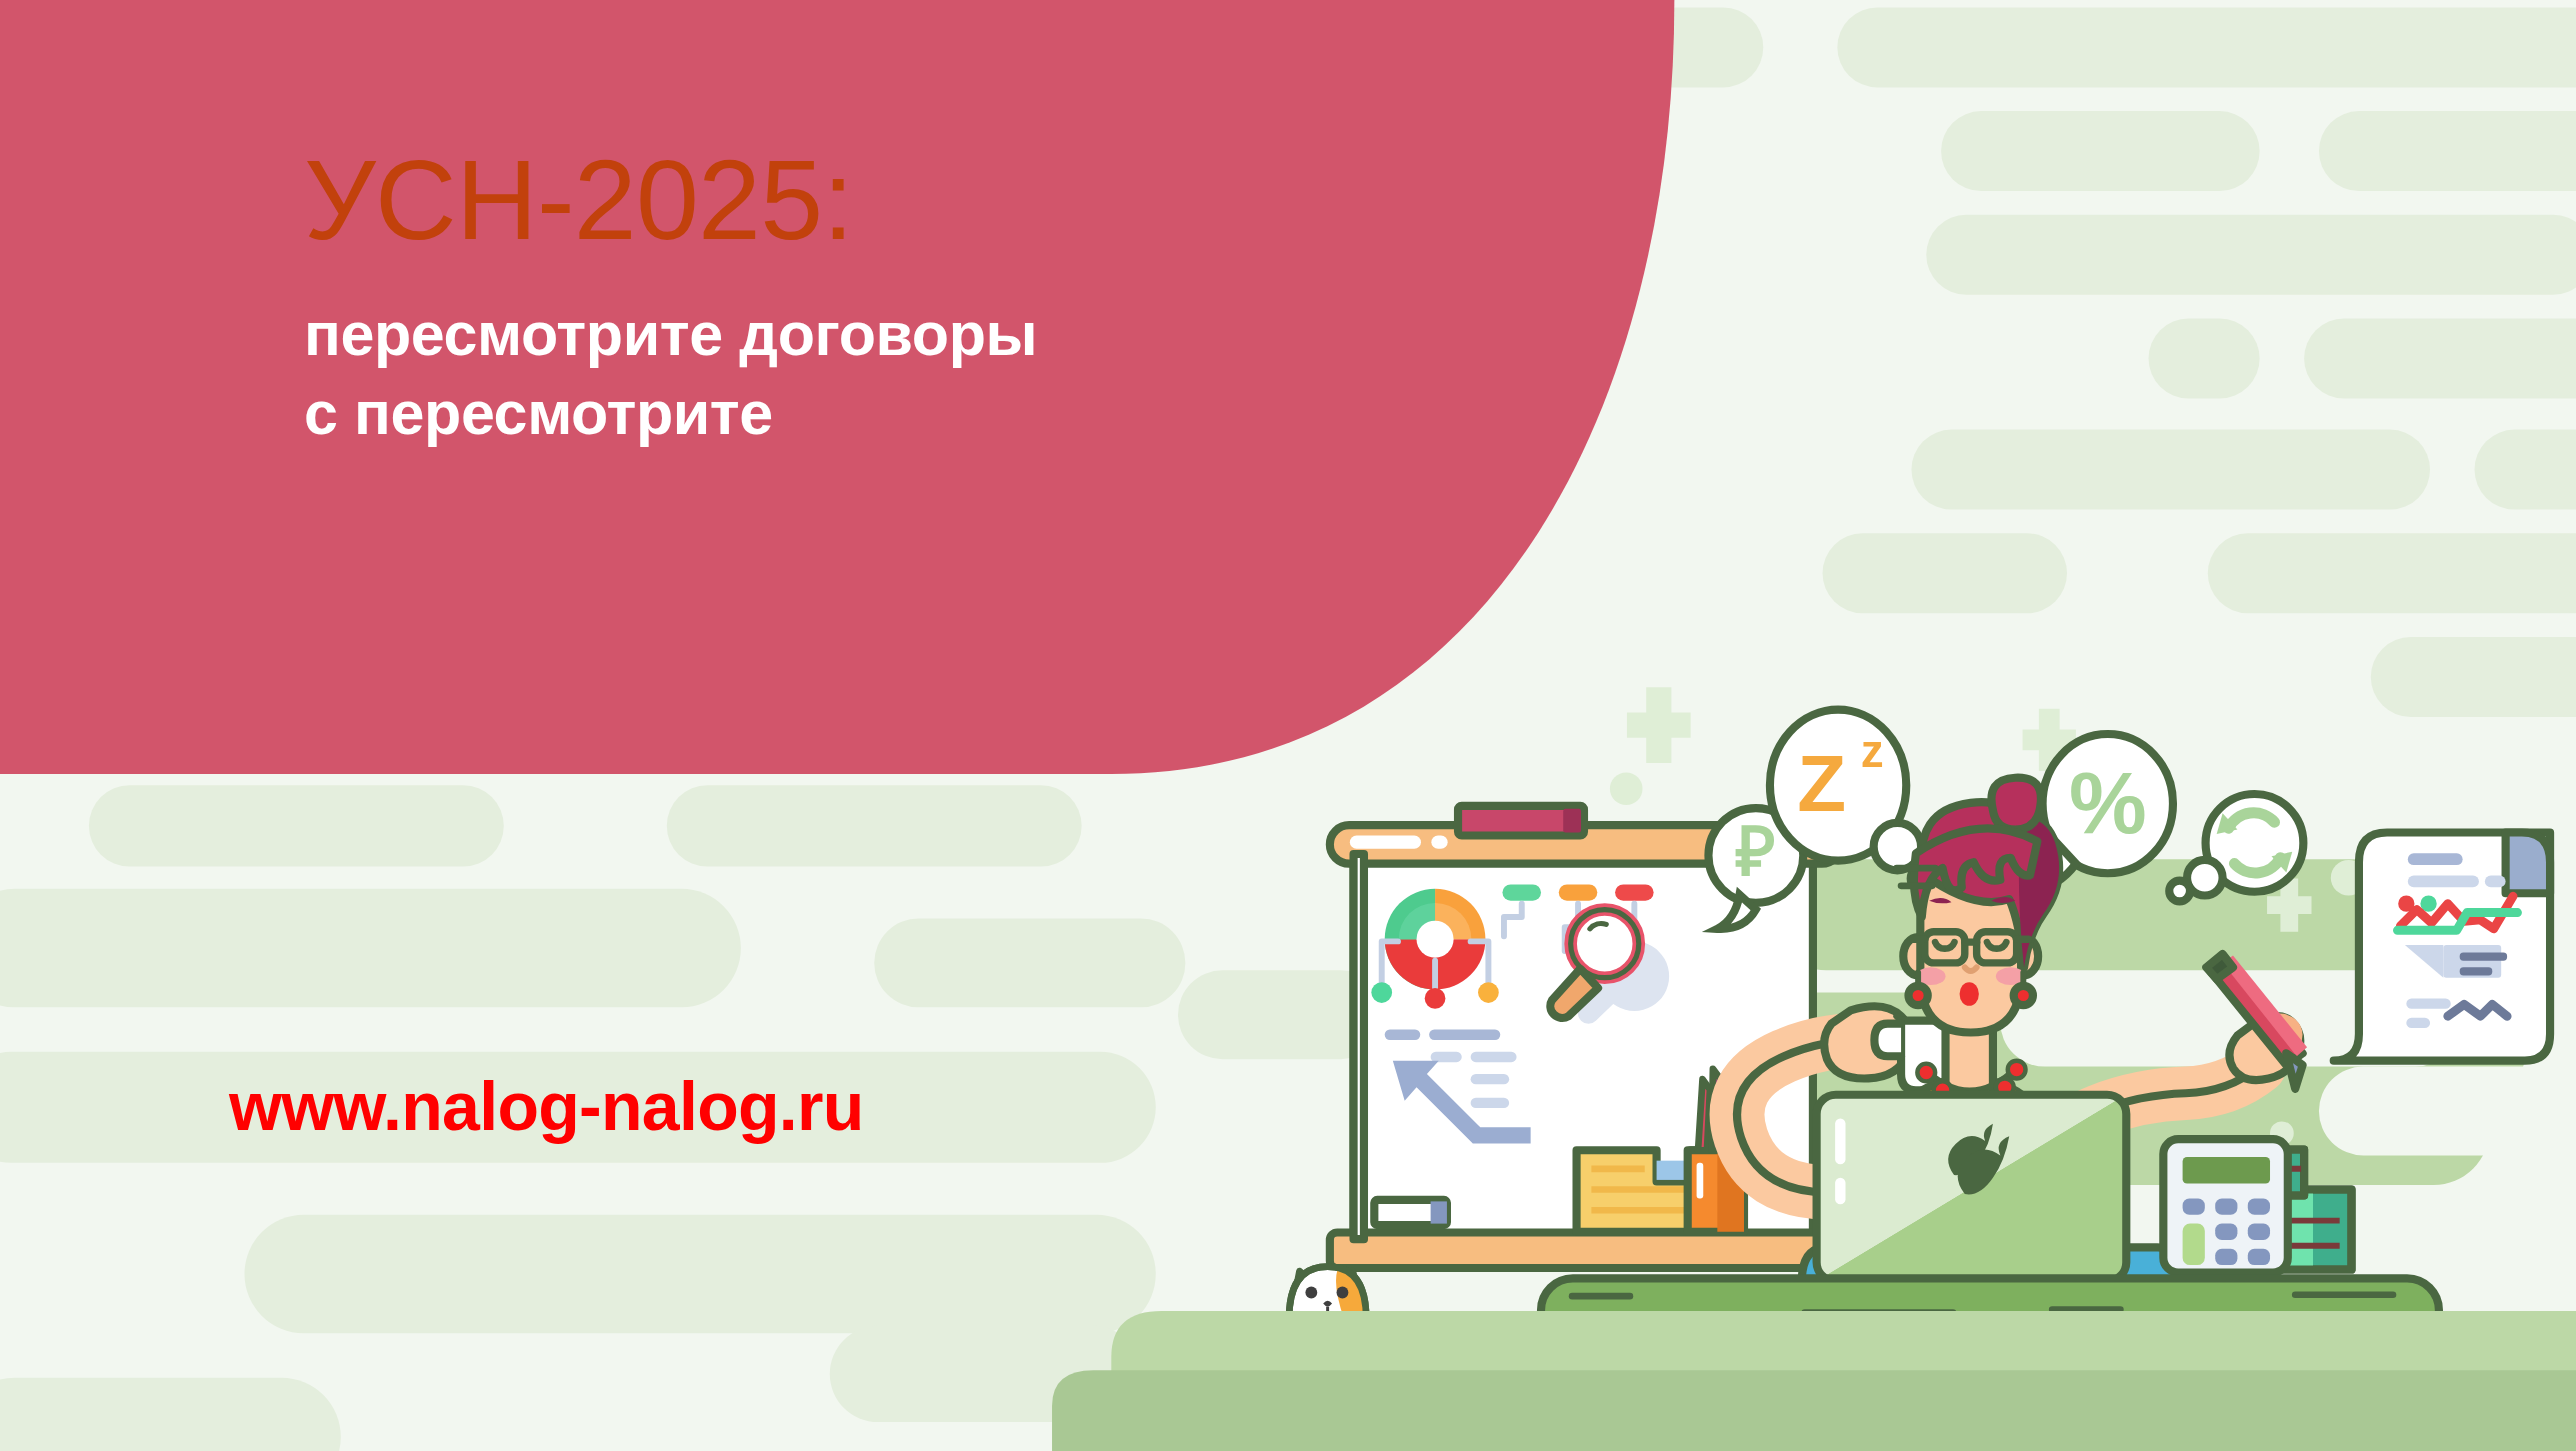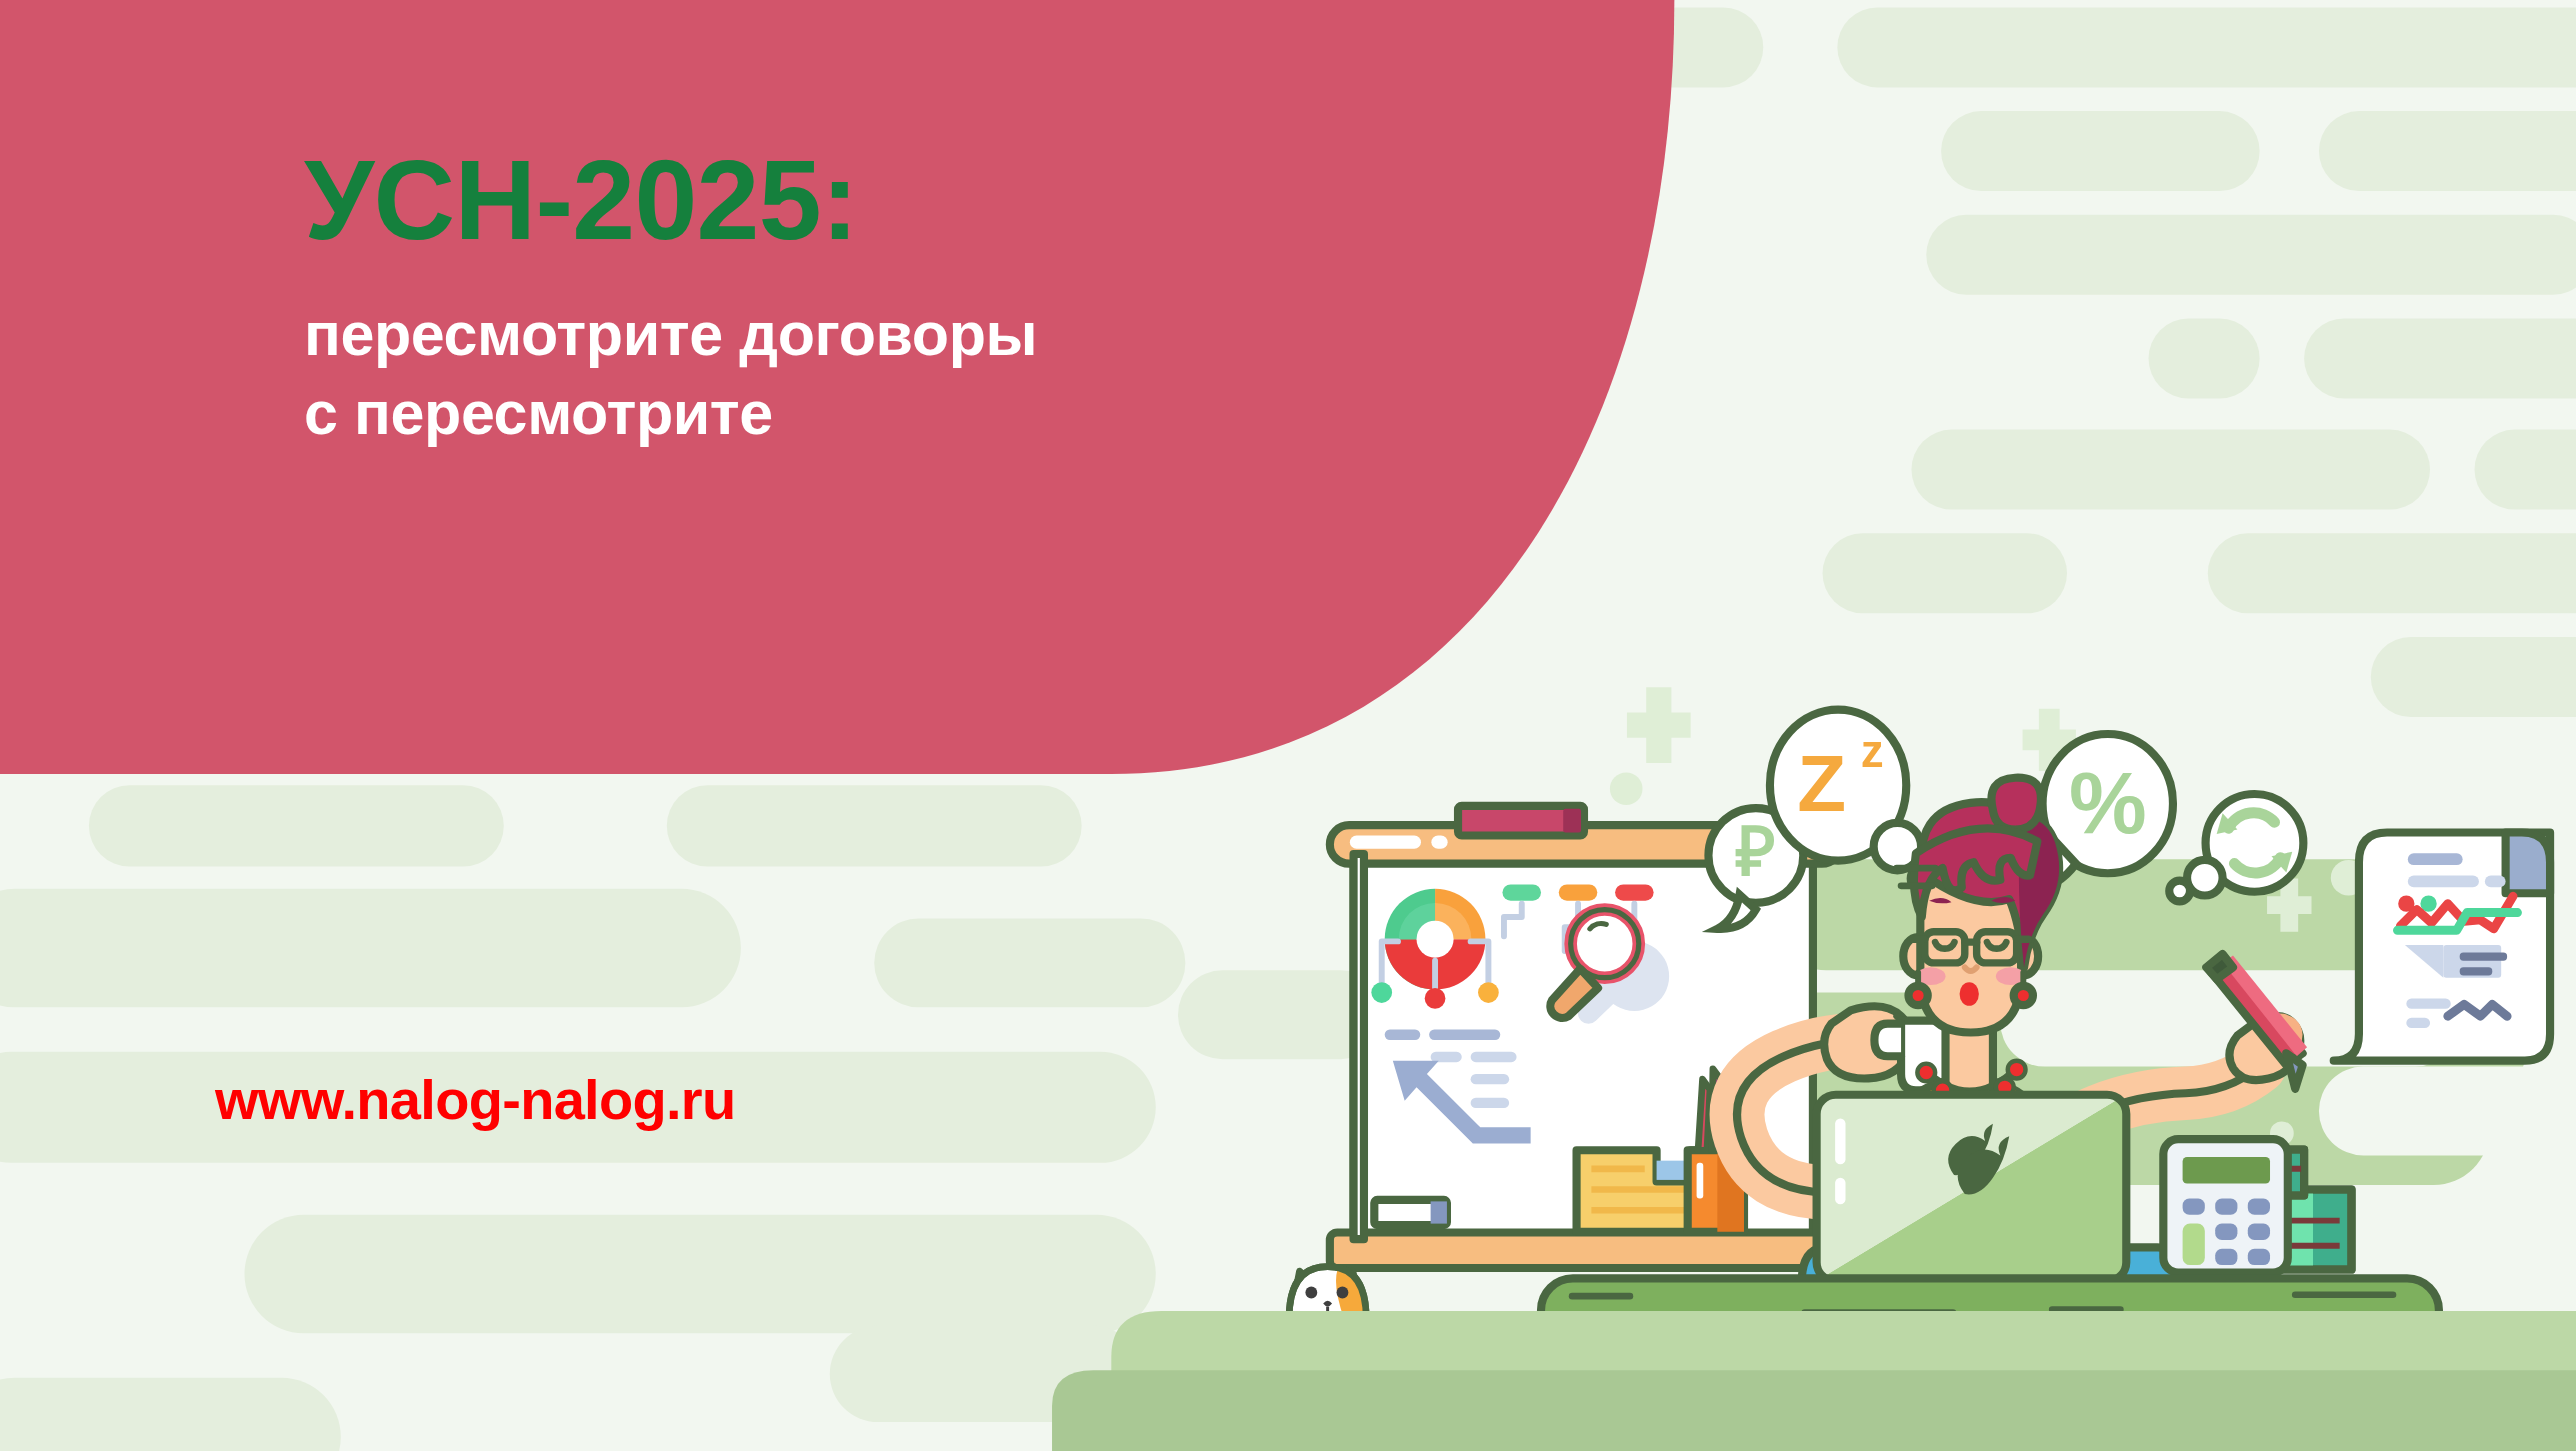--- a/index.html
+++ b/index.html
@@ -16,43 +16,43 @@
   
   #title-block{
     position:absolute;
     left:304px; top:137px;
     width:1408px;
     z-index:40;
     pointer-events:none;
   }
   #title-line-1{
     font-size:113px;
-    font-weight:bold;
-    color:#15803d;
+    font-weight:normal;
+    color:#c2410c;
     letter-spacing:-0.7px;
     line-height:1.12;
     white-space:nowrap;
     margin:0 0 31px 0;
   }
   .title-line-sub{
     font-size:61px;
     font-weight:bold;
     color:#ffffff;
     letter-spacing:-0.4px;
     line-height:1.30;
     white-space:nowrap;
     margin:0;
   }
 
   
   #site-url{
     position:absolute;
-    left:215px; top:1067px;
+    left:229px; top:1067px;
     z-index:40;
-    font-size:56px;
+    font-size:68px;
     font-weight:bold;
     color:#ff0000;
     white-space:nowrap;
     letter-spacing:-0.7px;
   }
 </style>
 </head>
 <body>
 
 <div id="stage">

